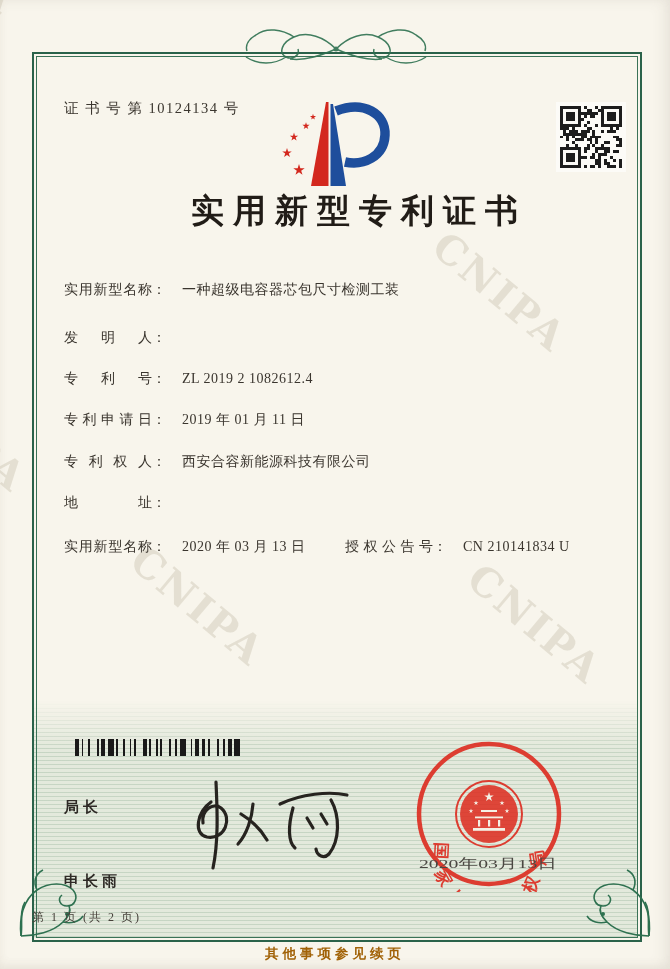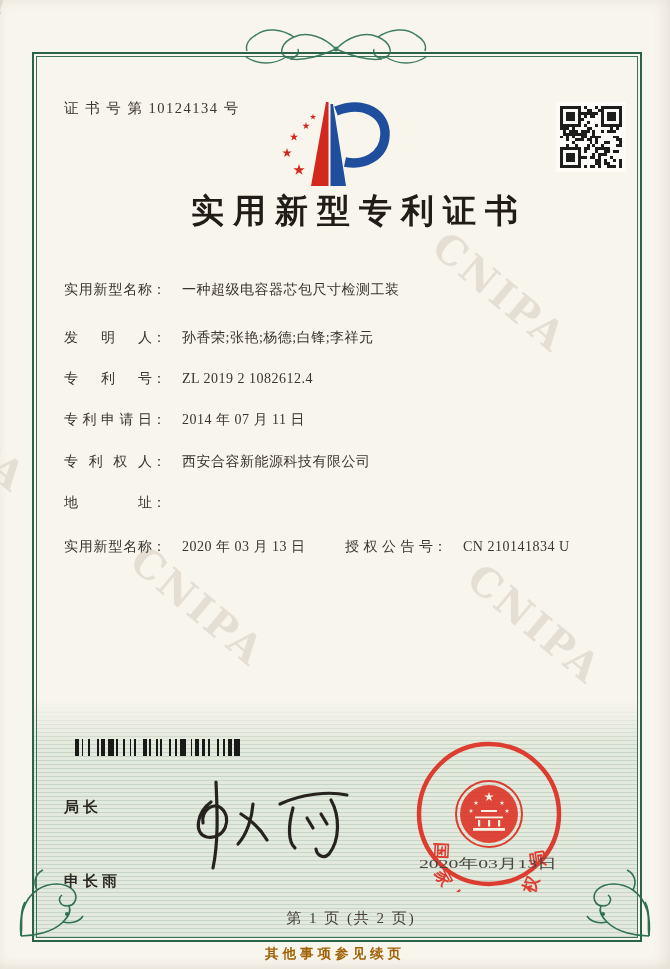--- a/index.html
+++ b/index.html
@@ -44,22 +44,22 @@
 
   .barcode{position:absolute;left:75px;top:739px;width:168px;height:17px;}
   .barcode i{position:absolute;top:0;bottom:0;background:#191919;}
 
   .signer{position:absolute;left:64px;font-size:15px;letter-spacing:4px;font-weight:700;color:#2e2a26;}
   .signer.role{top:798px;}
   .signer.name{top:872px;}
   .sig{position:absolute;left:183px;top:778px;}
   .seal{position:absolute;left:415px;top:740px;}
 
-  .pageno{position:absolute;left:48px;top:909px;width:606px;text-align:center;
-          font-size:15px;letter-spacing:2px;color:#46413a;}
+  .pageno{position:absolute;left:32px;top:909px;width:606px;text-align:left;
+          font-size:12px;letter-spacing:2px;color:#46413a;}
   .note{position:absolute;left:0;top:945px;width:670px;text-align:center;
         font-size:13.5px;letter-spacing:4px;color:#a16207;font-weight:600;}
 </style>
 </head>
 <body>
 
 <div class="page">
 
   <div class="wm" style="left:-130px;top:-70px;">CNIPA</div>
   <div class="wm" style="left:420px;top:268px;">CNIPA</div>
@@ -250,31 +250,30 @@
   <div class="title">实用新型专利证书</div>
 
   <div class="row" style="top:279px">
     <span class="lbl">实用新型名称</span>
       <span class="col">：</span>
     <span class="val">一种超级电容器芯包尺寸检测工装</span>
   </div>
   <div class="row" style="top:327px">
     <span class="lbl">发明人</span>
       <span class="col">：</span>
-    <span class="val">孙香荣;张艳;杨德;白锋;李祥元</span>
   </div>
   <div class="row" style="top:368px">
     <span class="lbl">专利号</span>
       <span class="col">：</span>
     <span class="val">ZL 2019 2 1082612.4</span>
   </div>
   <div class="row" style="top:409px">
     <span class="lbl">专利申请日</span>
       <span class="col">：</span>
-    <span class="val">2014 年 07 月 11 日</span>
+    <span class="val">2019 年 01 月 11 日</span>
   </div>
   <div class="row" style="top:451px">
     <span class="lbl">专利权人</span>
       <span class="col">：</span>
     <span class="val">西安合容新能源科技有限公司</span>
   </div>
   <div class="row addr" style="top:492px">
     <span class="lbl">地址</span>
       <span class="col">：</span>
   </div>

